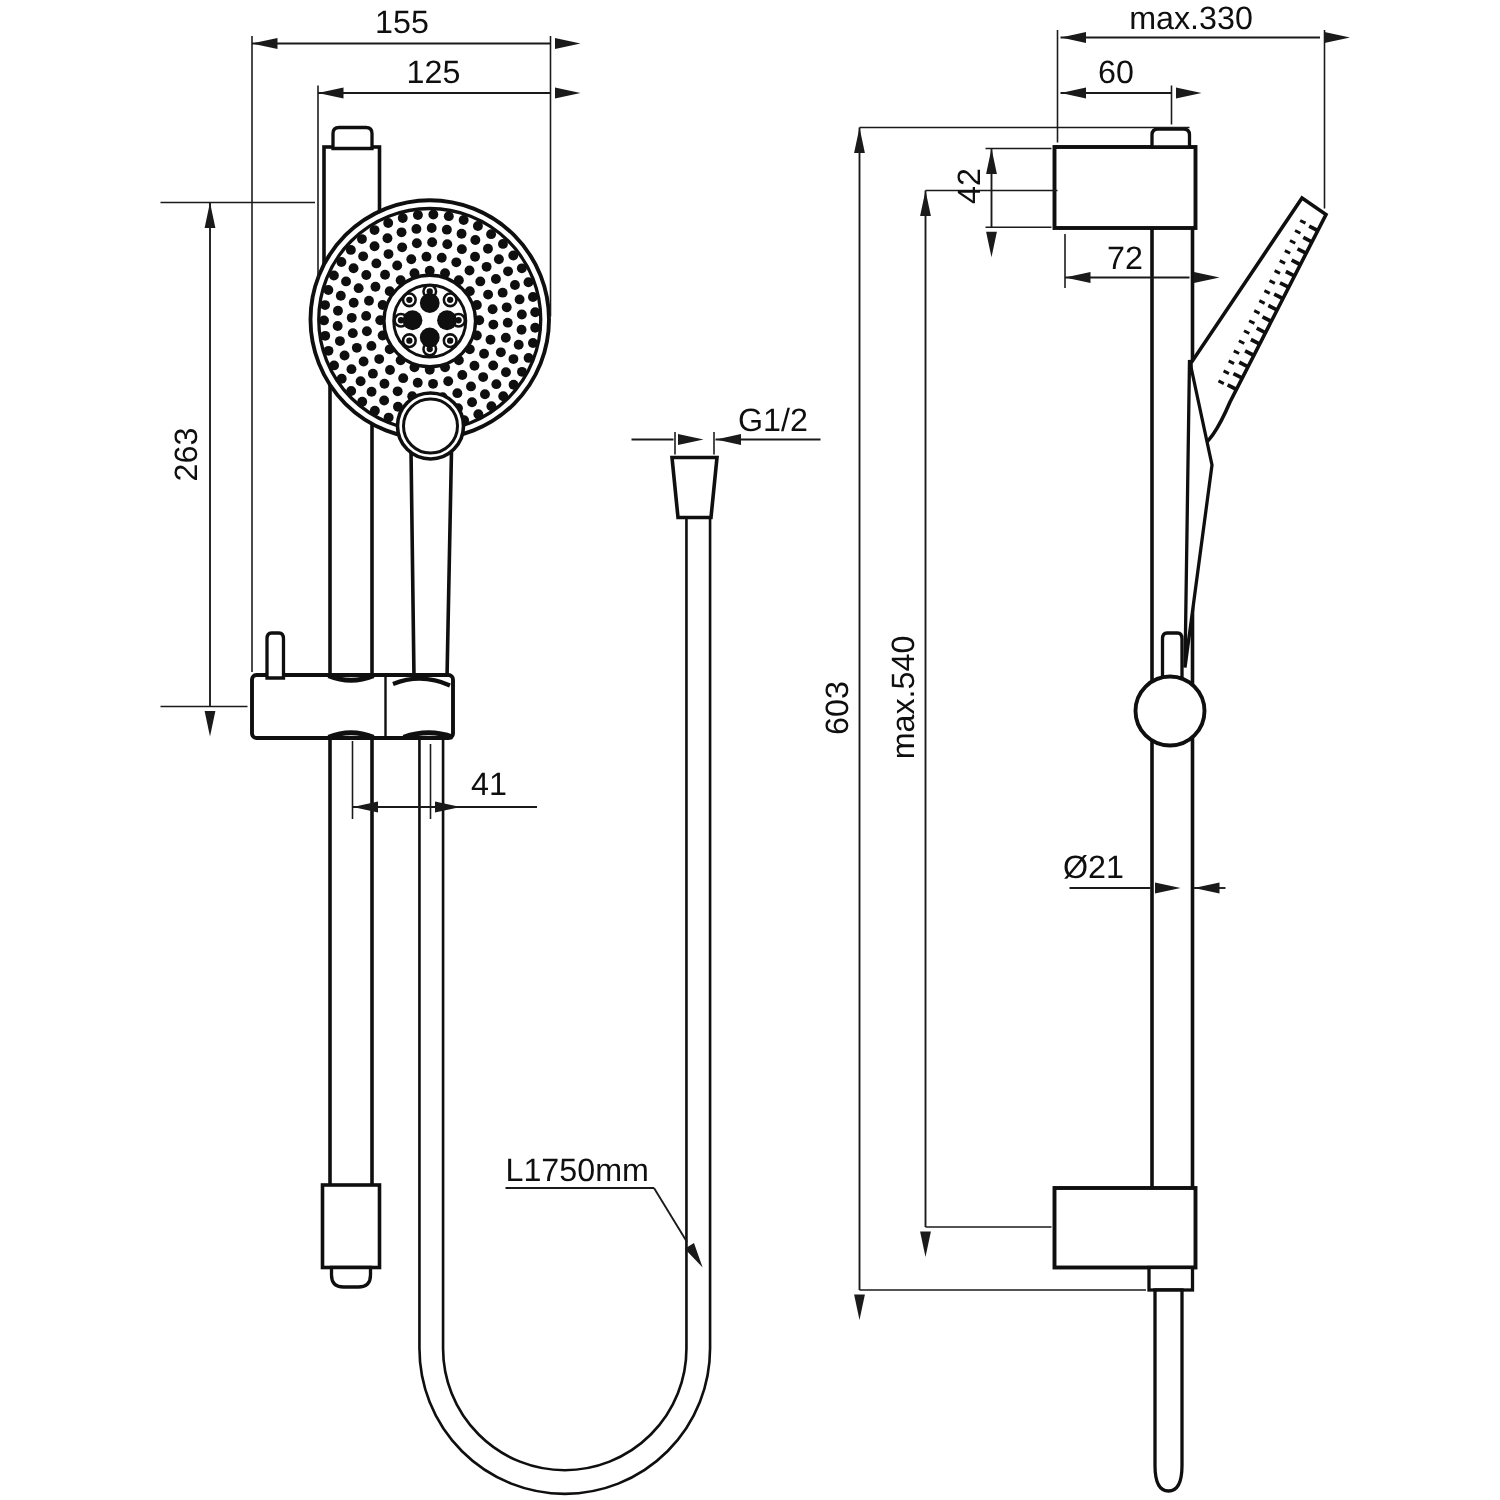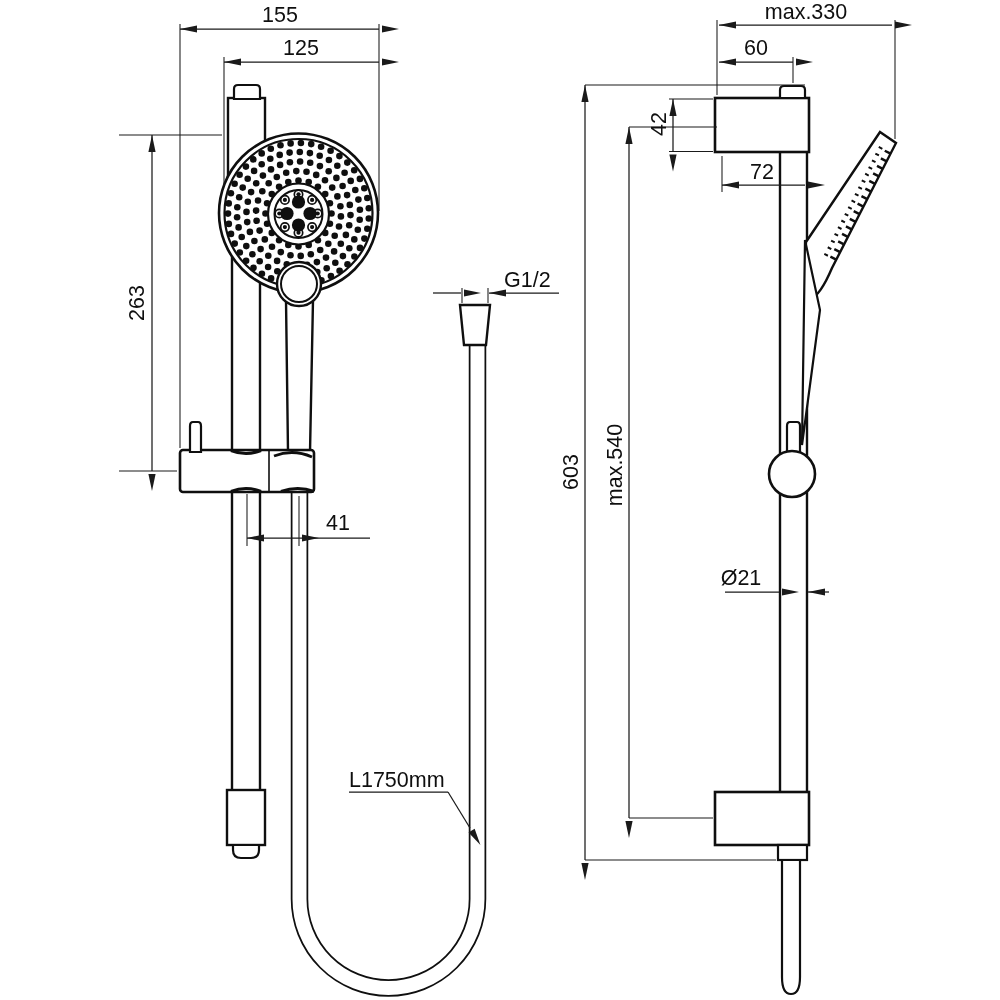--- a/index.html
+++ b/index.html
@@ -1,17 +1,17 @@
 <!DOCTYPE html>
 <html style="--line: #0f0f0f; --dim: #1a1a1a; --bg: #ffffff;"><head>
 <meta charset="utf-8">
 <style>
   :root { --line:#0f0f0f; --dim:#1a1a1a; --bg:#ffffff; }
   html,body { margin:0; padding:0; background:var(--bg); }
-  .sheet { width:980px; height:1000px; background:var(--bg); position:relative;margin-left:12px; }
+  .sheet { width:980px; height:1000px; background:var(--bg); position:relative; }
   svg { display:block; }
   text {
     font-family:"Liberation Sans","DejaVu Sans",sans-serif;
     font-size:21.5px;
     fill:var(--line);
   }
   .obj  { stroke:var(--line); fill:#fff; }
   .obj2 { stroke:var(--line); fill:none; }
   .dim  { stroke:var(--dim); fill:none; stroke-width:1.25; }
   .ext  { stroke:var(--dim); fill:none; stroke-width:1.05; }

